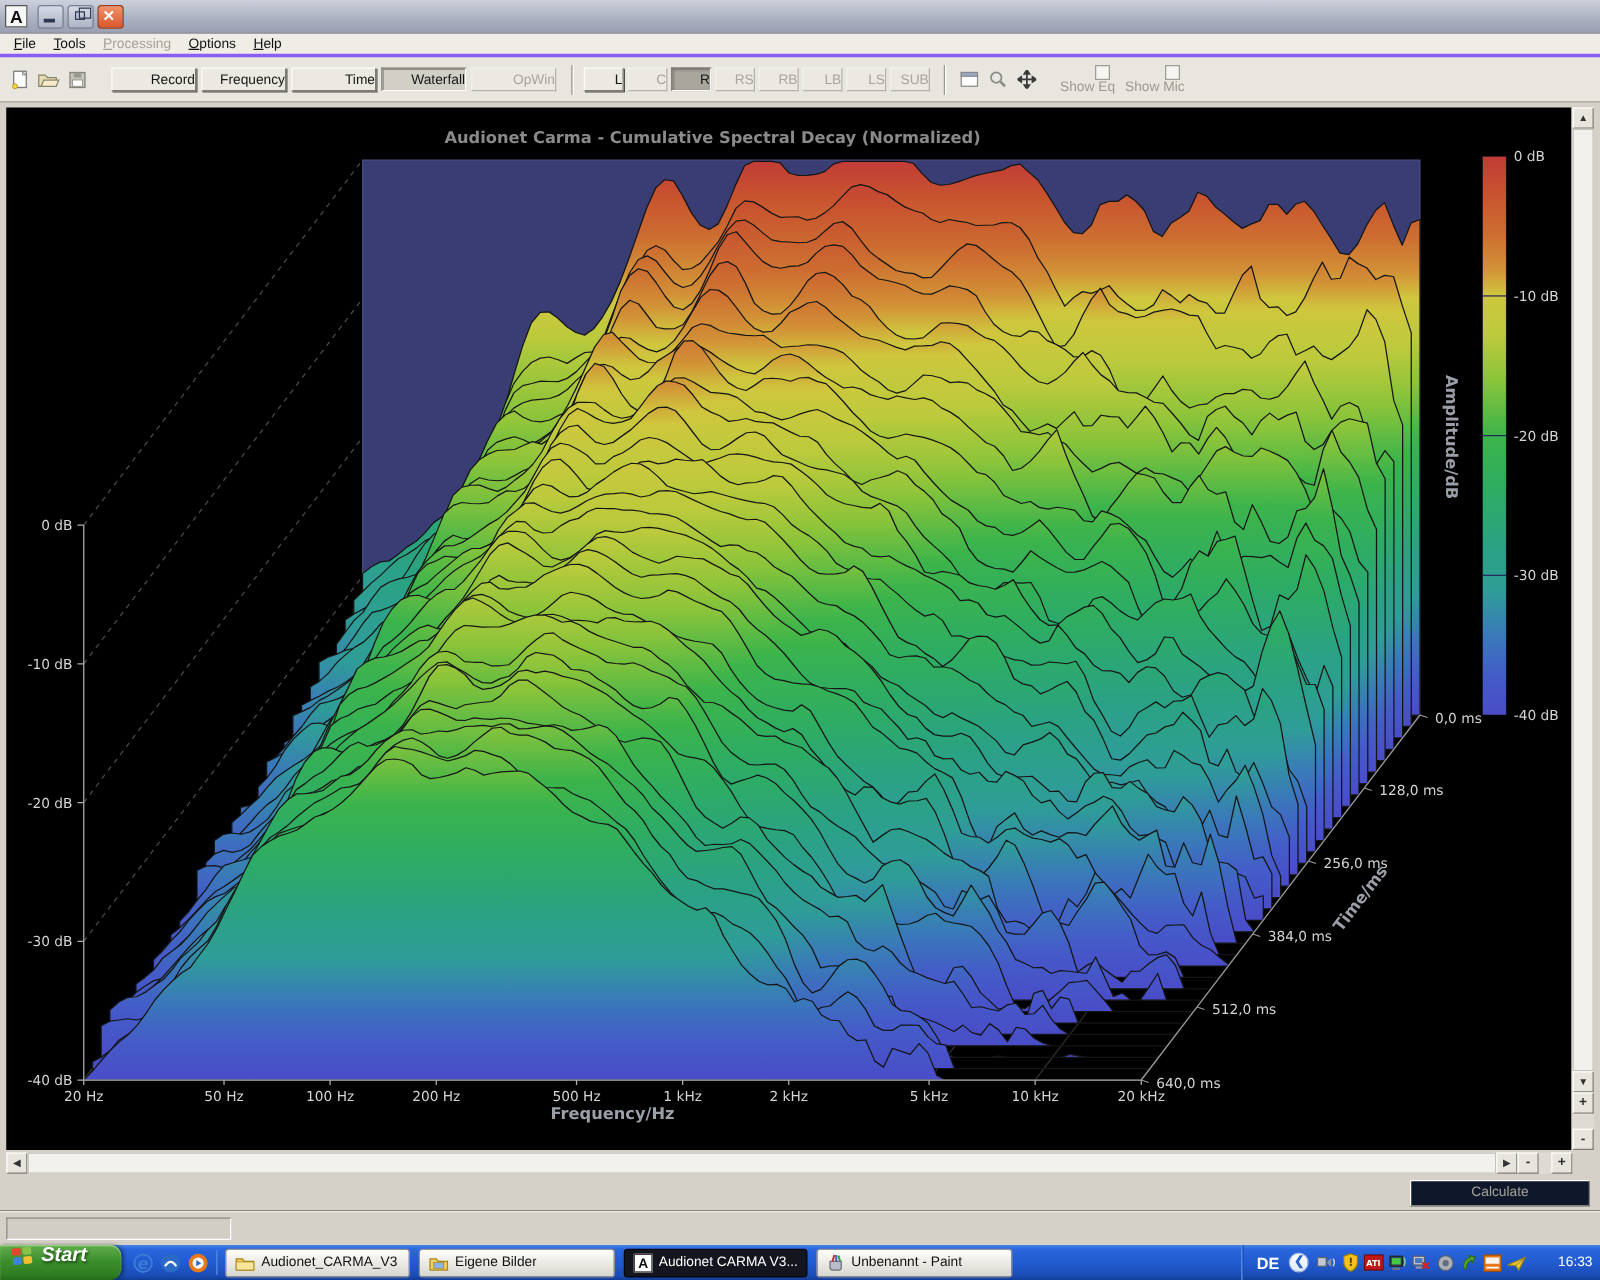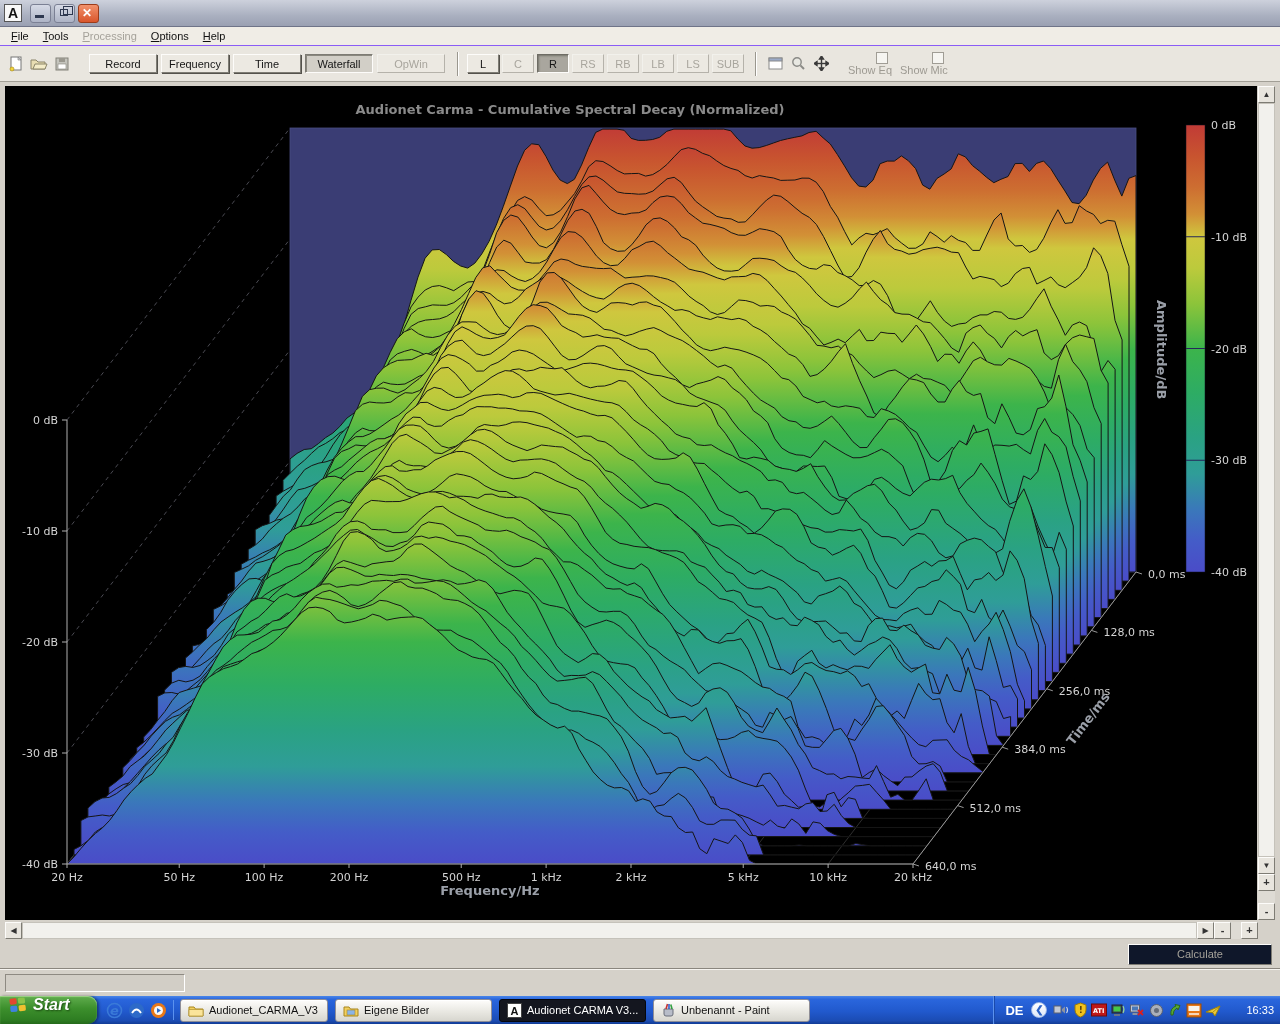--- a/index.html
+++ b/index.html
@@ -15,31 +15,31 @@
   .title-text { font-size:12px; font-weight:bold; color:#0b0b0b; flex:1; }
   .winbtn { width:21px; height:19px; margin-left:3px; border:1px solid #7b8094; border-radius:3px;
     background:linear-gradient(#d6dae6,#aeb4c6); position:relative; }
   .winbtn.close { background:linear-gradient(#f2926c,#d9562c); border-color:#9c3c1a; }
   .glyph-min { position:absolute; left:4px; bottom:4px; width:9px; height:3px; background:#2e3850; }
   .glyph-restore { position:absolute; left:5px; top:4px; width:8px; height:7px; border:1px solid #2e3850; background:transparent; }
   .glyph-restore:before { content:""; position:absolute; left:2px; top:-4px; width:8px; height:7px; border:1px solid #2e3850; }
   .glyph-x { position:absolute; left:3px; top:2px; font-size:12px; font-weight:bold; color:#fff; line-height:13px; }
 
   .menubar { position:absolute; top:27px; left:0; width:1280px; height:19px;
-    background:#f0ede6; border-bottom:1px solid #8b5cf6; display:flex; align-items:center; padding-left:4px; }
+    background:#f0ede6; border-bottom:3px solid #8b5cf6; display:flex; align-items:center; padding-left:4px; }
   .menu-item { display:inline-block; font-size:11px; color:#111; padding:2px 7px; }
   .menu-item::first-letter { text-decoration:underline; }
   .menu-item.disabled { color:#a5a29a; }
 
   .toolbar { position:absolute; top:46px; left:0; width:1280px; height:36px;
     background:#e9e6df; border-bottom:1px solid #a29f96; display:flex; align-items:center; padding-left:6px; }
   .ticon { width:20px; height:20px; margin-right:3px; display:flex; align-items:center; justify-content:center; }
   .tgap { width:14px; }
   .tsep { width:2px; height:24px; border-left:1px solid #9a978e; border-right:1px solid #ffffff; margin:0 8px; }
-  .tbtn { height:19px; font-size:11px; color:#151515; background:#ece9e2; text-align:center;
+  .tbtn { height:19px; font-size:11px; color:#151515; background:#ece9e2; text-align:right;
     border:1px solid; border-color:#fdfcfa #7e7c74 #7e7c74 #fdfcfa; box-shadow:1px 1px 0 #54524c; margin-right:4px; }
   .tbtn.view { width:68px; }
   .tbtn.chan { width:32px; margin-right:3px; }
   .tbtn.pressed { background:#d2cfc7; border-color:#7e7c74 #fdfcfa #fdfcfa #7e7c74; box-shadow:inset 1px 1px 0 #8a887f; }
   .tbtn.dark { background:#a9a69e; border-color:#6e6c64 #fdfcfa #fdfcfa #6e6c64; box-shadow:inset 1px 1px 2px #77756d; }
   .tbtn.off { color:#a8a59d; box-shadow:none; border-color:#f2f1ec #b5b2aa #b5b2aa #f2f1ec; }
   .chk { display:flex; align-items:flex-end; margin-right:8px;flex-direction:column; }
   .chk .box { width:12px; height:12px; background:#f6f5f1; border:1px solid #a09d95; margin-right:4px; }
   .chk .lbl { font-size:11px; color:#9d9a92; }
 

